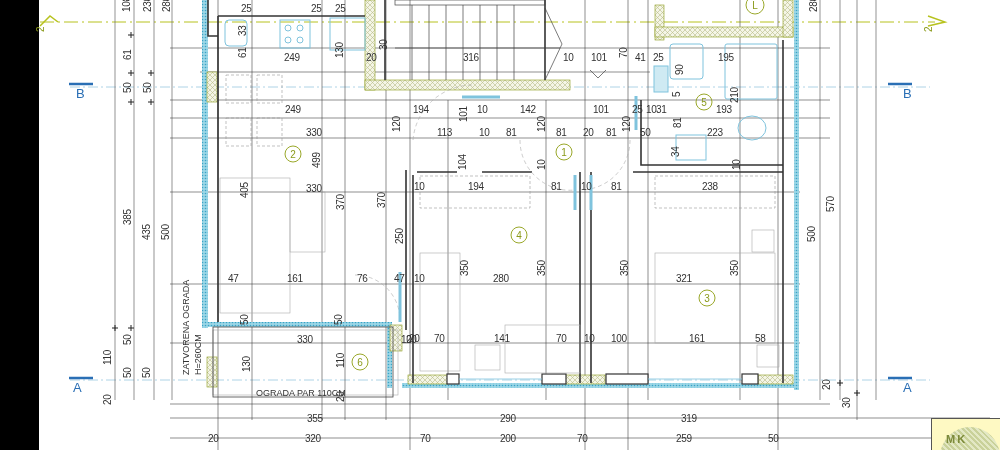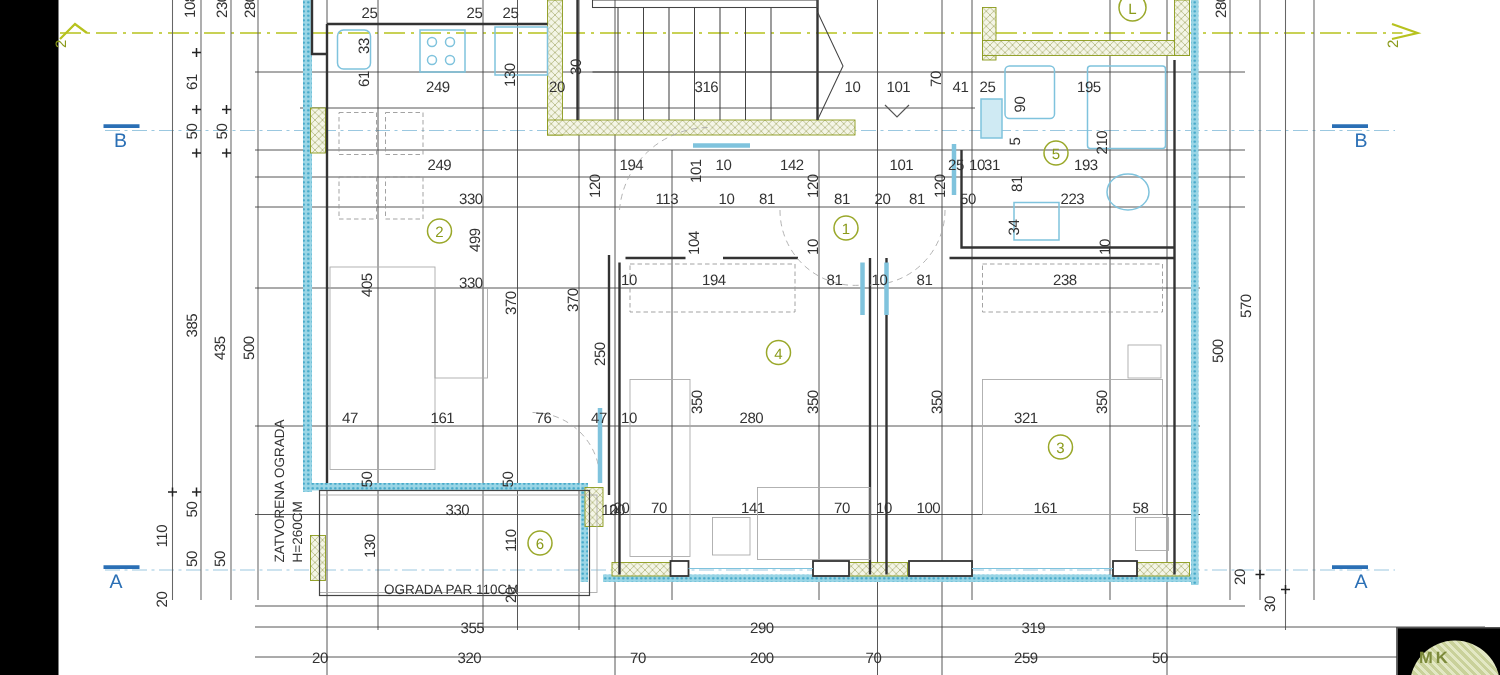--- a/index.html
+++ b/index.html
@@ -4,21 +4,21 @@
 <style>
   html,body{margin:0;padding:0;}
   body{width:1000px;height:450px;overflow:hidden;background:#fff;position:relative;font-family:"Liberation Sans Narrow","Liberation Sans",sans-serif;}
   .left-bar{position:absolute;left:0;top:0;width:39px;height:450px;background:#000;}
   .plan{position:absolute;left:0;top:0;width:1000px;height:450px;}
   .plan svg{position:absolute;left:0;top:0;}
   .dim{font-family:"Liberation Sans",sans-serif;font-size:10px;fill:#333;letter-spacing:-0.3px;}
   .roomno{font-family:"Liberation Sans",sans-serif;font-size:10px;fill:#8a9a1a;}
   .axis{font-family:"Liberation Sans",sans-serif;font-size:13px;fill:#2a6fb5;}
   .note{font-family:"Liberation Sans",sans-serif;font-size:9px;fill:#333;}
-  .logo{position:absolute;left:931px;top:418px;width:69px;height:32px;border:1px solid #555;border-right:none;border-bottom:none;background:#000000;overflow:hidden;}
+  .logo{position:absolute;left:931px;top:418px;width:69px;height:32px;border:1px solid #555;border-right:none;border-bottom:none;background:#fef9c3;overflow:hidden;}
   .logo .disc{position:absolute;left:8px;top:8px;width:60px;height:60px;border-radius:50%;background:repeating-linear-gradient(45deg,#c9d19a 0 2px,#e3e8c4 2px 4px);}
   .logo .txt{position:absolute;left:14px;top:14px;font-size:11px;font-weight:bold;color:#7c8a3a;letter-spacing:2px;}
 </style>
 </head>
 <body>
 
 <div class="left-bar"></div>
 
 <div class="plan">
 <svg width="1000" height="450" viewBox="0 0 1000 450" xmlns="http://www.w3.org/2000/svg">

